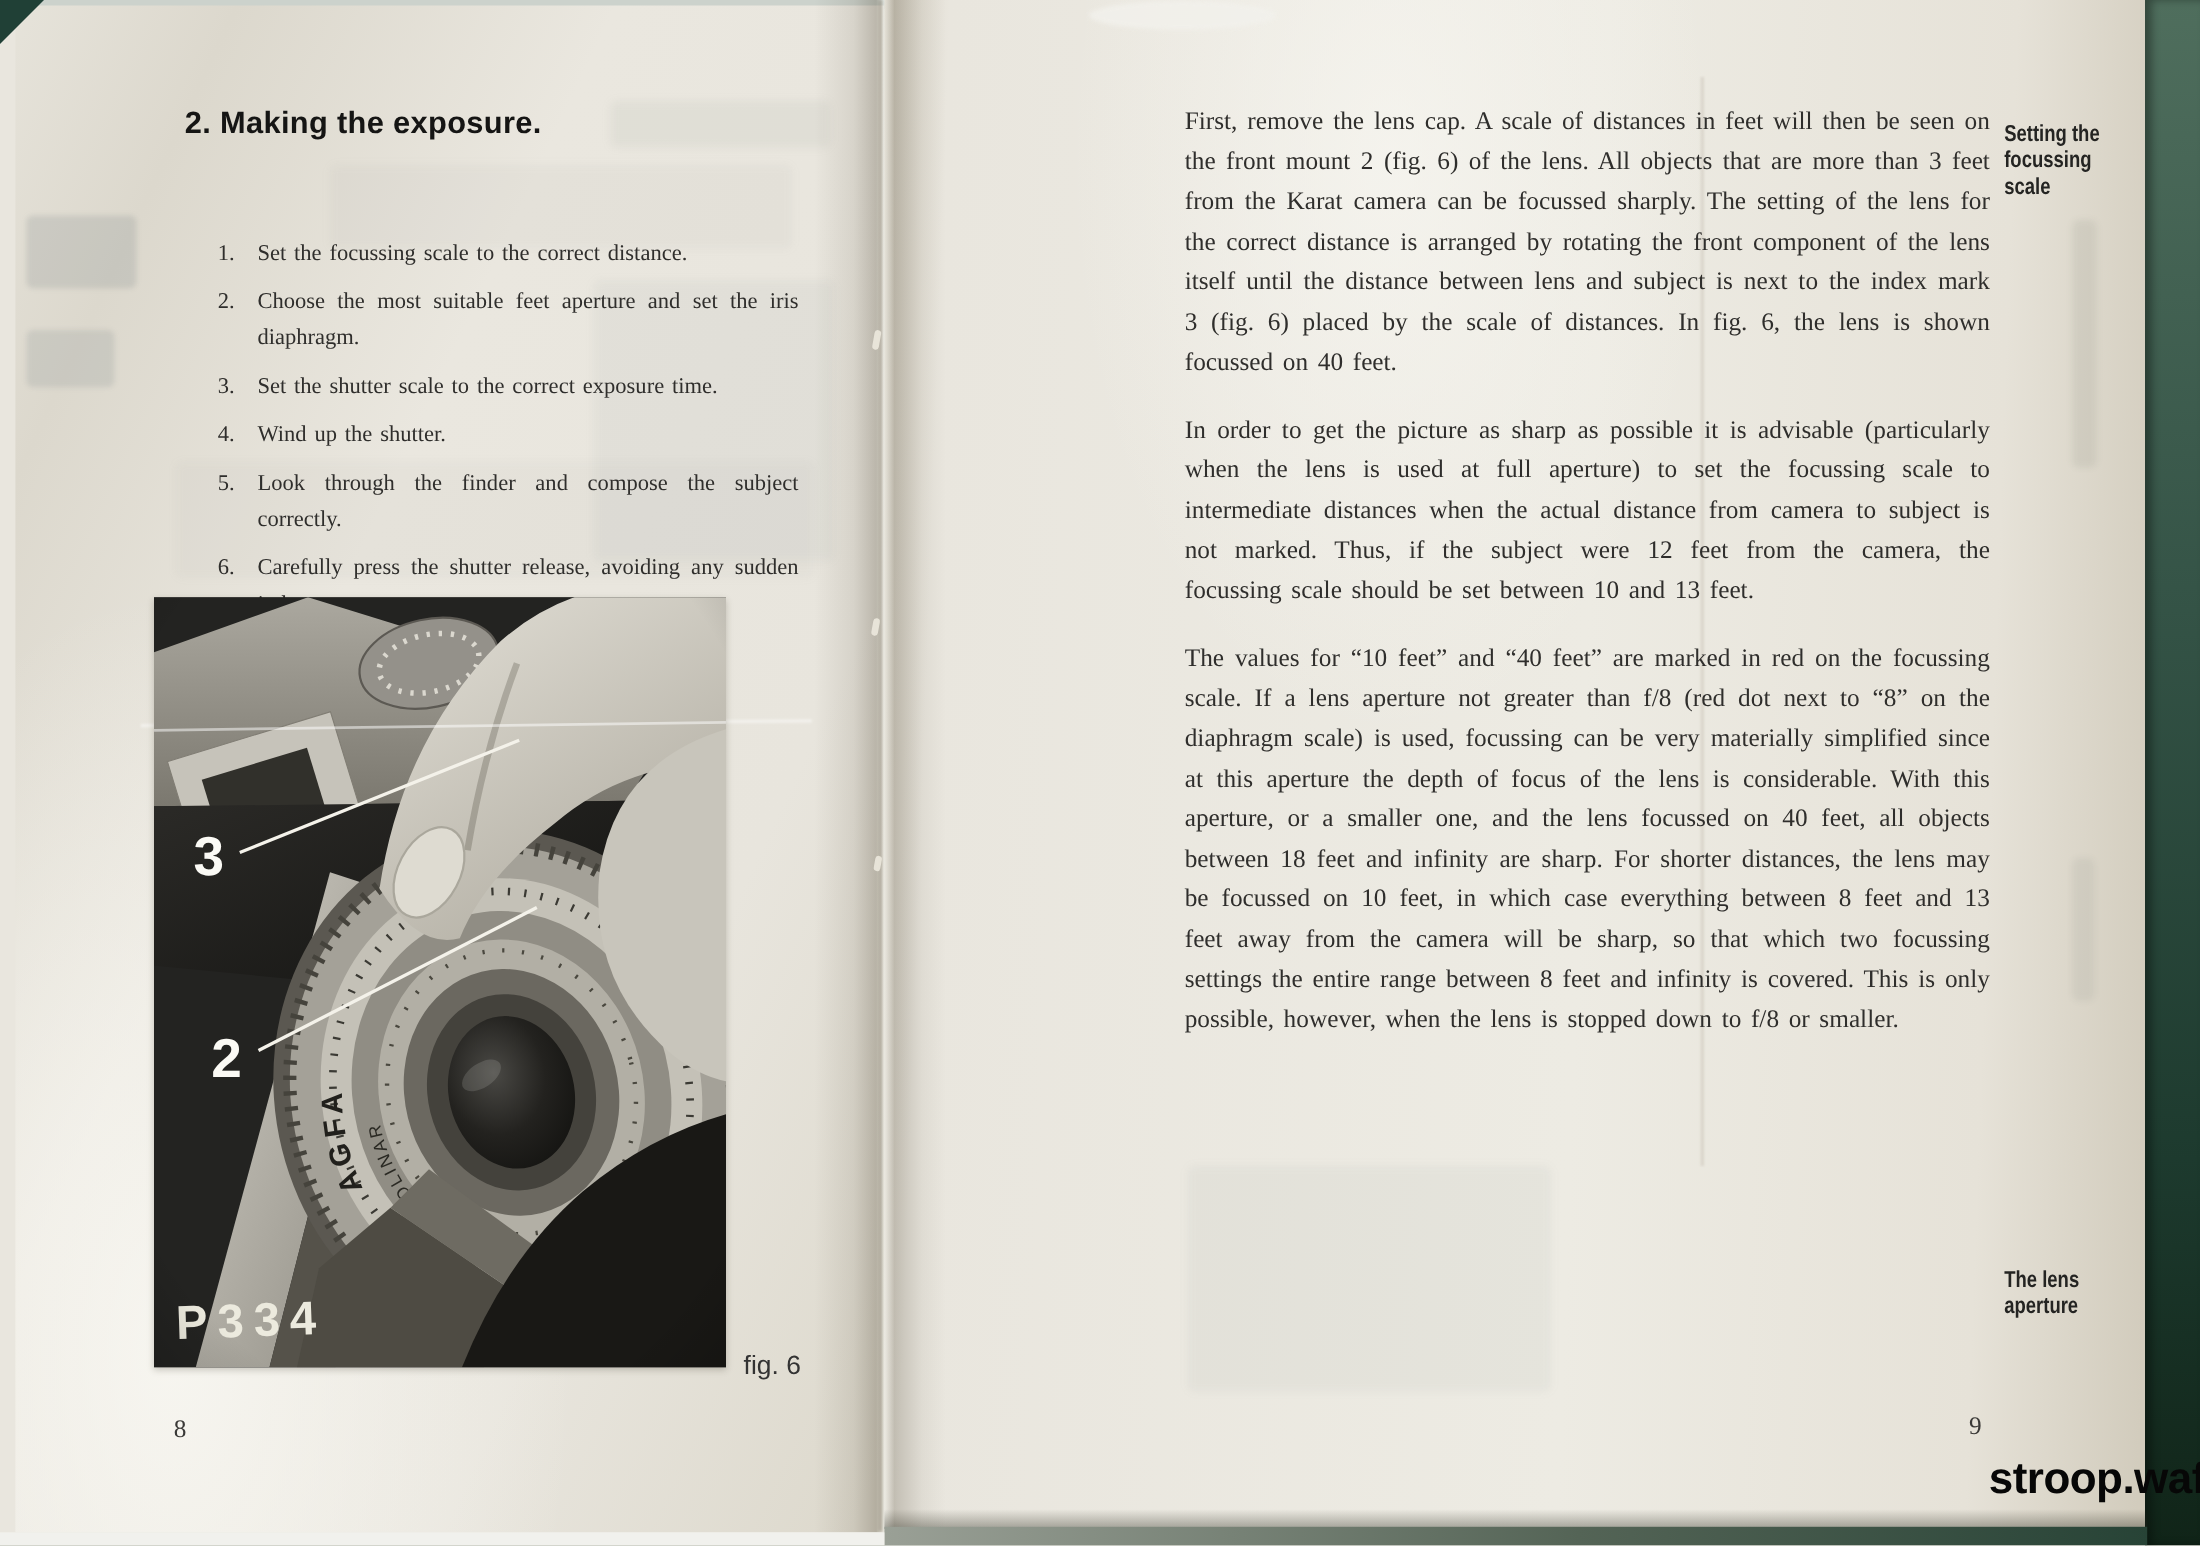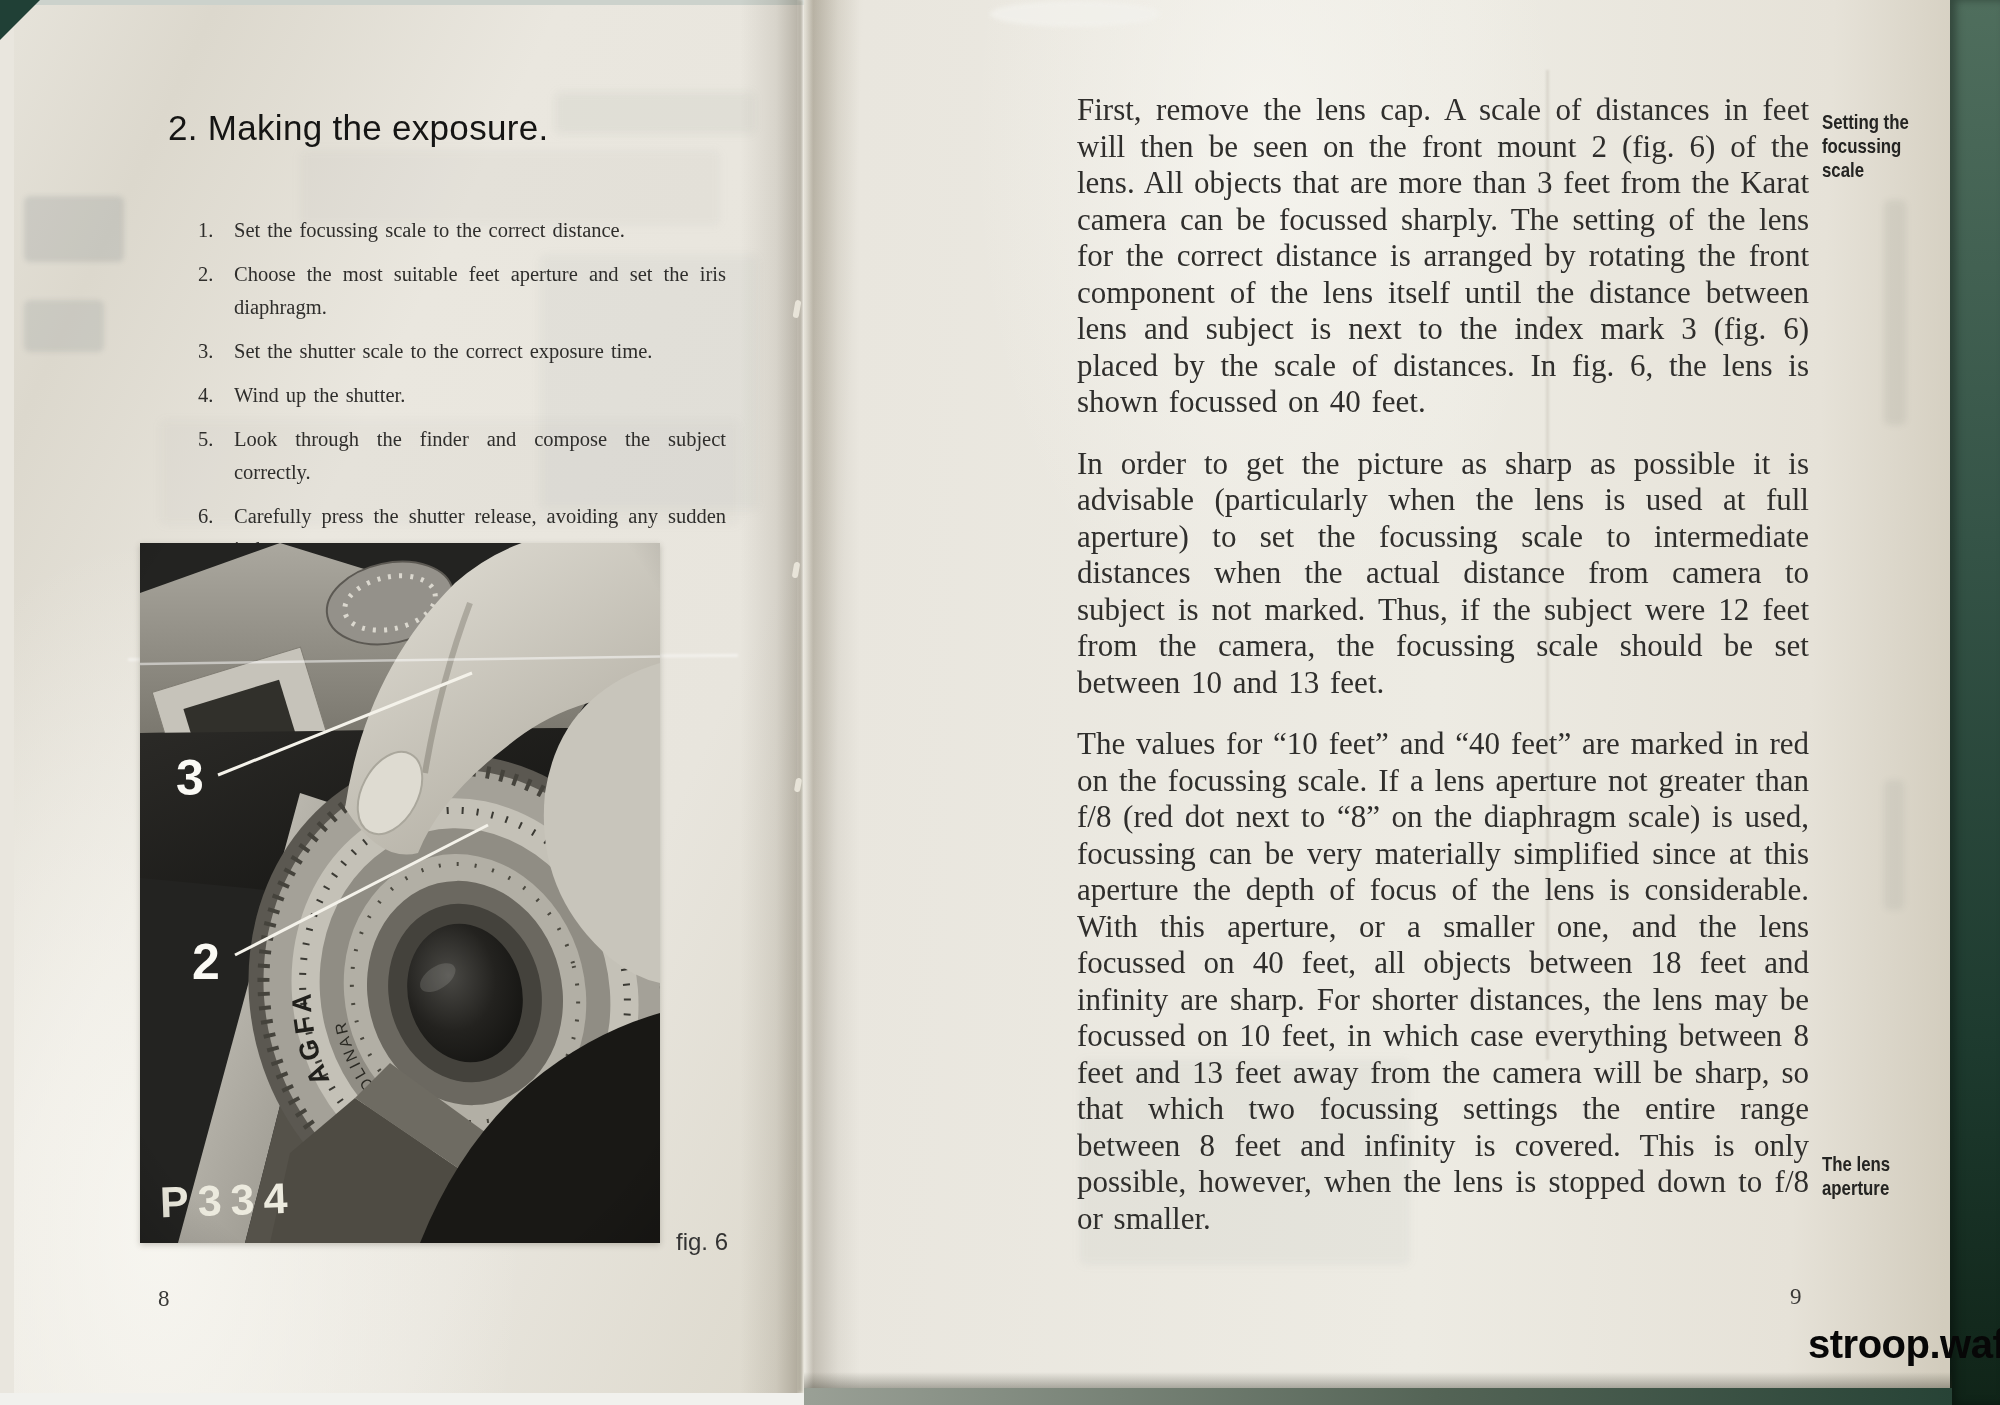--- a/index.html
+++ b/index.html
@@ -48,40 +48,40 @@
   .g6{left:160px;top:420px;width:580px;height:105px;background:rgba(130,142,138,.05);}
   .g7{left:1884px;top:200px;width:22px;height:225px;background:rgba(40,50,45,.07);filter:blur(3px);}
   .g8{left:1884px;top:780px;width:20px;height:130px;background:rgba(40,50,45,.06);filter:blur(3px);}
   .g9{left:1080px;top:1060px;width:330px;height:205px;background:rgba(110,122,116,.06);}
   .crease-h{position:absolute;left:128px;top:656px;width:610px;height:3px;
     background:rgba(255,255,255,.45);filter:blur(1px);transform:rotate(-.4deg);}
   .crease-v{position:absolute;left:1546px;top:70px;width:3px;height:990px;
     background:rgba(120,108,85,.14);filter:blur(1px);}
   
   .ink{color:#2f2e2c;}
-  #heading{position:absolute;left:168px;top:108px;width:560px;
-    font-family:"Liberation Sans","DejaVu Sans",sans-serif;font-weight:normal;
-    font-size:35px;letter-spacing:.3px;color:#151514;}
+  #heading{position:absolute;left:168px;top:96px;width:560px;
+    font-family:"Liberation Sans","DejaVu Sans",sans-serif;font-weight:bold;
+    font-size:28px;letter-spacing:.3px;color:#151514;}
   #intro{position:absolute;left:165px;top:143px;width:552px;
     font-size:20.5px;line-height:37px;text-align:justify;word-spacing:2px;}
   #steps{position:absolute;left:198px;top:214px;width:528px;font-size:20.5px;line-height:33px;}
   .step{display:flex;margin-bottom:11px;}
   .step-num{flex:none;width:36px;}
   .step-text{flex:1;text-align:justify;word-spacing:2px;}
   
   #photo{position:absolute;left:140px;top:543px;width:520px;height:700px;background:#232321;
     box-shadow:0 2px 6px rgba(60,55,40,.25);}
   #fig-caption{position:absolute;left:676px;top:1228px;
     font-family:"Liberation Sans","DejaVu Sans",sans-serif;font-size:24px;color:#333;}
   .pnum{position:absolute;font-size:23px;color:#3a3937;}
   #pnum-left{left:158px;top:1286px;}
   #pnum-right{left:1790px;top:1284px;}
   
   #col{position:absolute;left:1077px;top:92px;width:732px;}
-  .para{margin:0 0 25px 0;font-size:31px;line-height:36.5px;text-align:justify;
+  .para{margin:0 0 25px 0;font-size:23px;line-height:36.5px;text-align:justify;
     word-spacing:3px;color:#2f2e2c;}
   .margin-note{position:absolute;width:150px;transform:scaleX(.8);transform-origin:left top;
     font-family:"Liberation Sans","DejaVu Sans",sans-serif;font-weight:bold;
     font-size:21px;line-height:24px;color:#242422;}
   #note-top{left:1822px;top:110px;}
   #note-bottom{left:1822px;top:1152px;}
   #watermark{position:absolute;left:1808px;top:1322px;
     font-family:"Liberation Sans","DejaVu Sans",sans-serif;font-weight:bold;
     font-size:40px;letter-spacing:-.5px;color:#070707;}
 </style>

